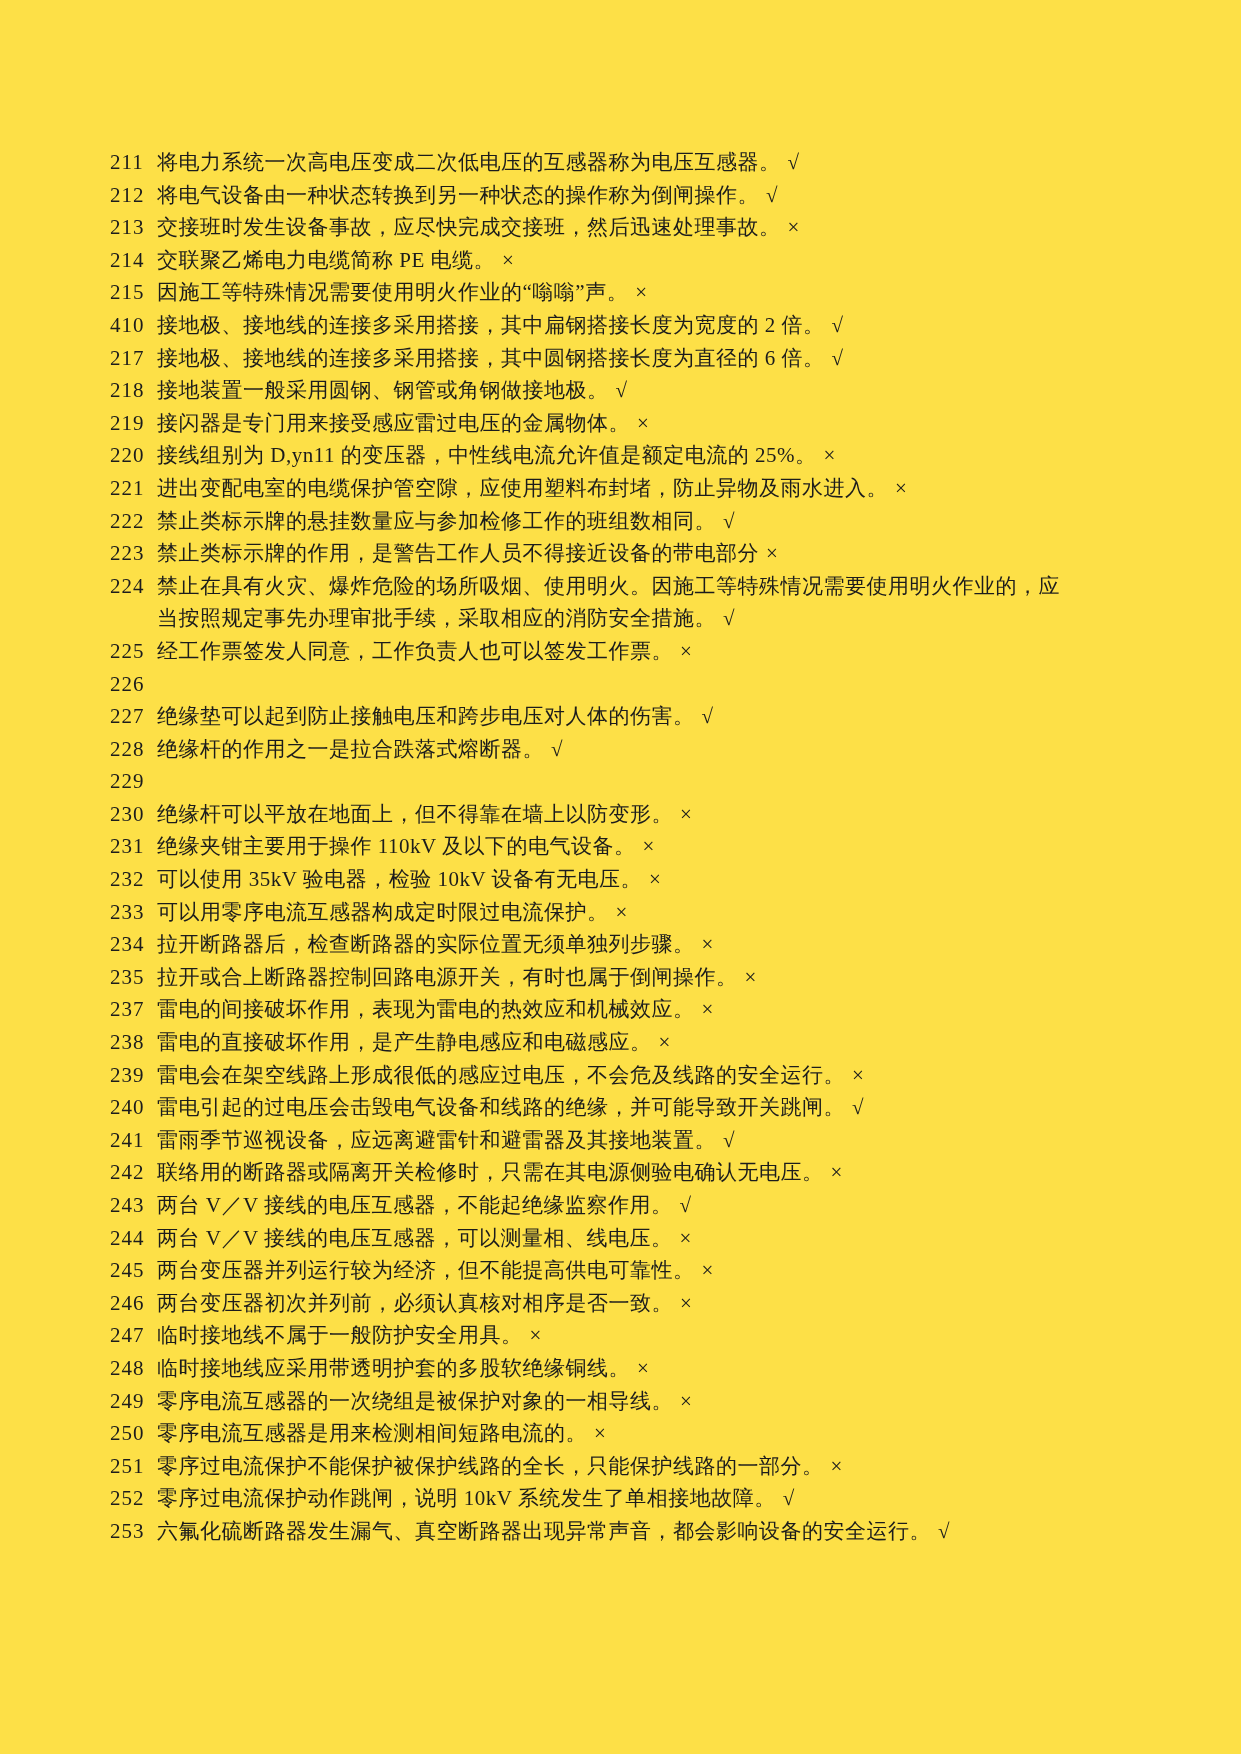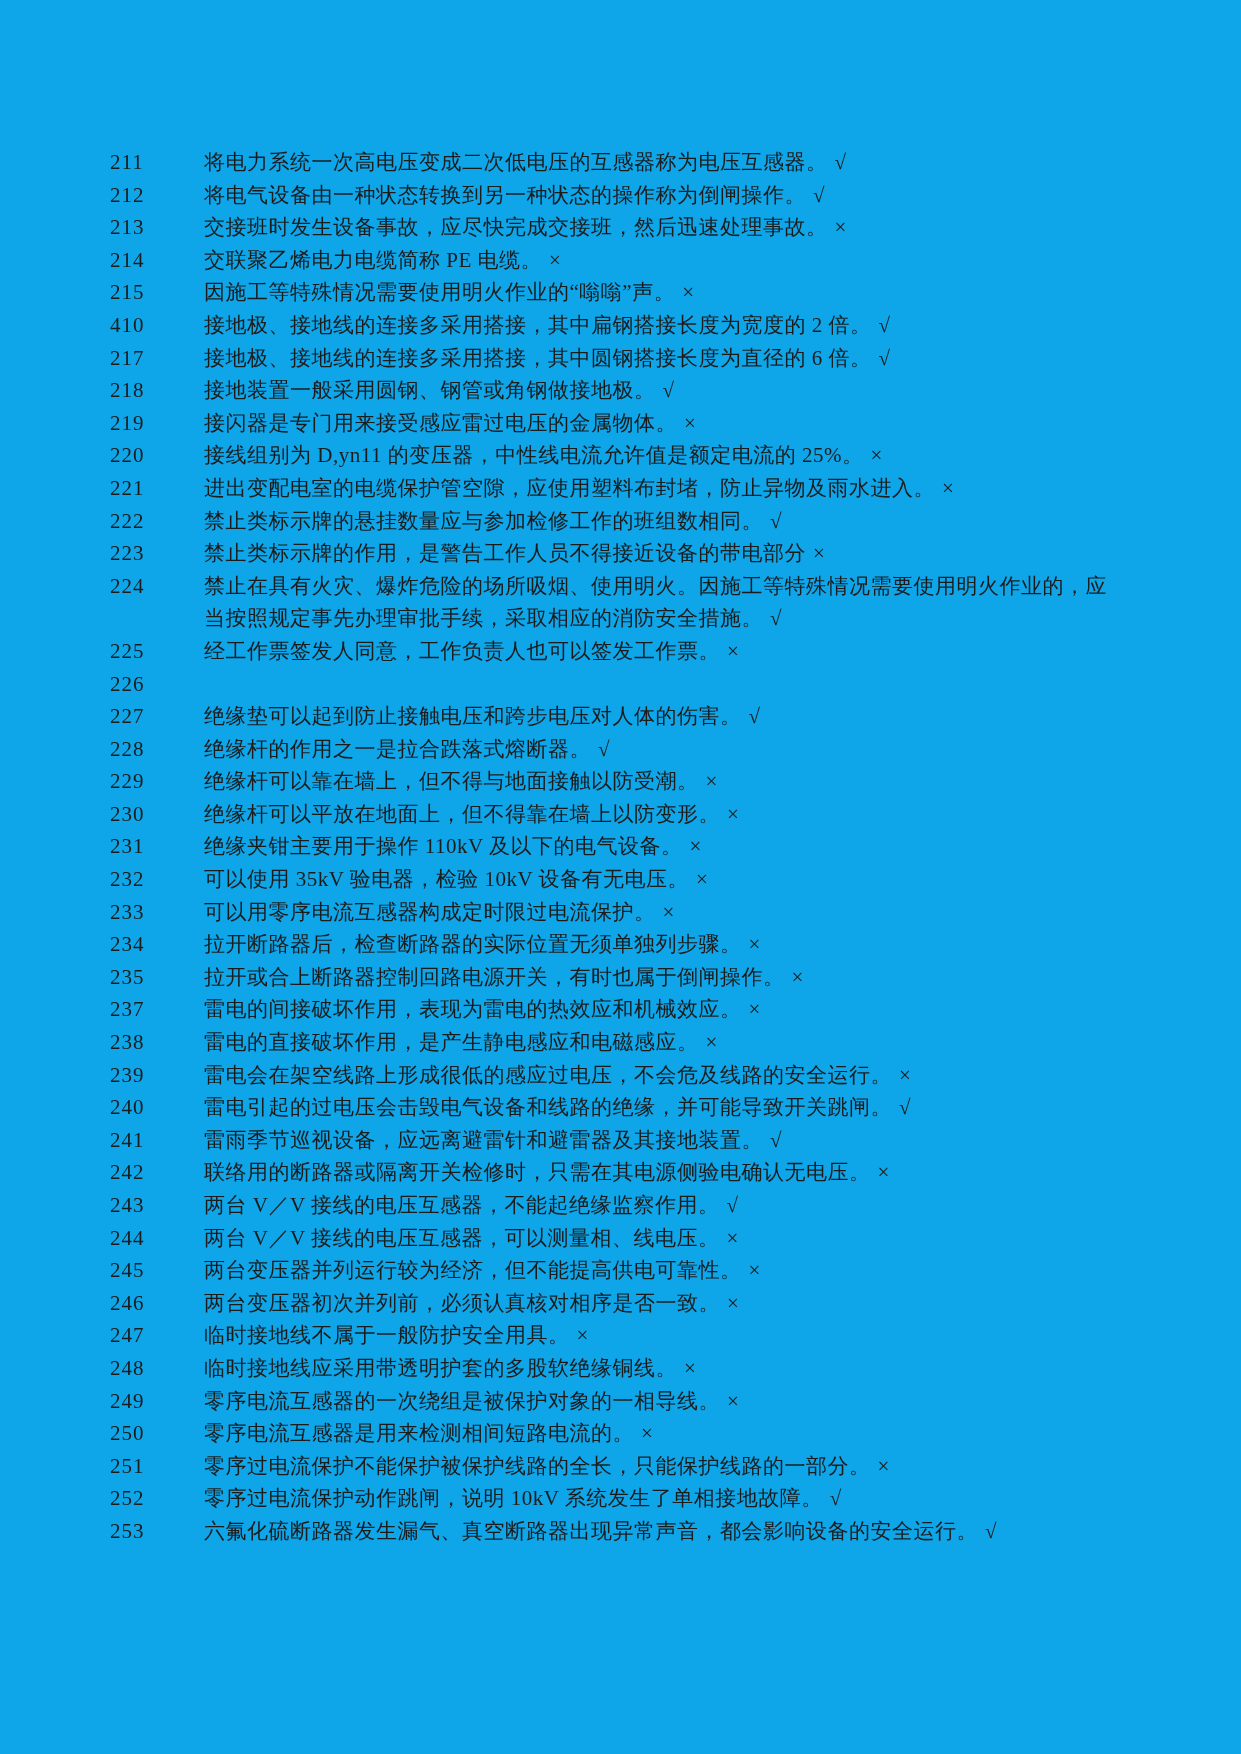--- a/index.html
+++ b/index.html
@@ -4,21 +4,21 @@
 <style>
   html, body {
     margin: 0;
     padding: 0;
     background: #ffffff;
   }
   .page {
     position: relative;
     width: 1241px;
     height: 1754px;
-    background: #0ea5e9;
+    background: #fde047;
     overflow: hidden;
     font-family: "Liberation Serif", "DejaVu Serif", serif;
     color: #1c1c1c;
   }
   .content {
     position: absolute;
     top: 146px;
     left: 110px;
     width: 1030px;
   }
@@ -28,21 +28,20 @@
     font-size: 21px;
     line-height: 32.6px;
   }
   .num {
     flex: 0 0 47px;
     letter-spacing: 1px;
   }
   .qtext-wrap {
     flex: 0 1 auto;
     max-width: 912px;
-    margin-left: 47px;
   }
   .qtext {
     letter-spacing: 0.5px;
   }
   .ans {
     letter-spacing: 0.5px;
     margin-left: 7px;
     white-space: nowrap;
   }
 </style>
@@ -135,21 +134,20 @@
     <span class="qtext-wrap"><span class="qtext">绝缘垫可以起到防止接触电压和跨步电压对人体的伤害。</span><span class="ans">√</span></span>
   </div>
 
   <div class="row">
     <span class="num">228</span>
     <span class="qtext-wrap"><span class="qtext">绝缘杆的作用之一是拉合跌落式熔断器。</span><span class="ans">√</span></span>
   </div>
 
   <div class="row">
     <span class="num">229</span>
-    <span class="qtext-wrap"><span class="qtext">绝缘杆可以靠在墙上，但不得与地面接触以防受潮。</span><span class="ans">×</span></span>
   </div>
 
   <div class="row">
     <span class="num">230</span>
     <span class="qtext-wrap"><span class="qtext">绝缘杆可以平放在地面上，但不得靠在墙上以防变形。</span><span class="ans">×</span></span>
   </div>
 
   <div class="row">
     <span class="num">231</span>
     <span class="qtext-wrap"><span class="qtext">绝缘夹钳主要用于操作 110kV 及以下的电气设备。</span><span class="ans">×</span></span>

